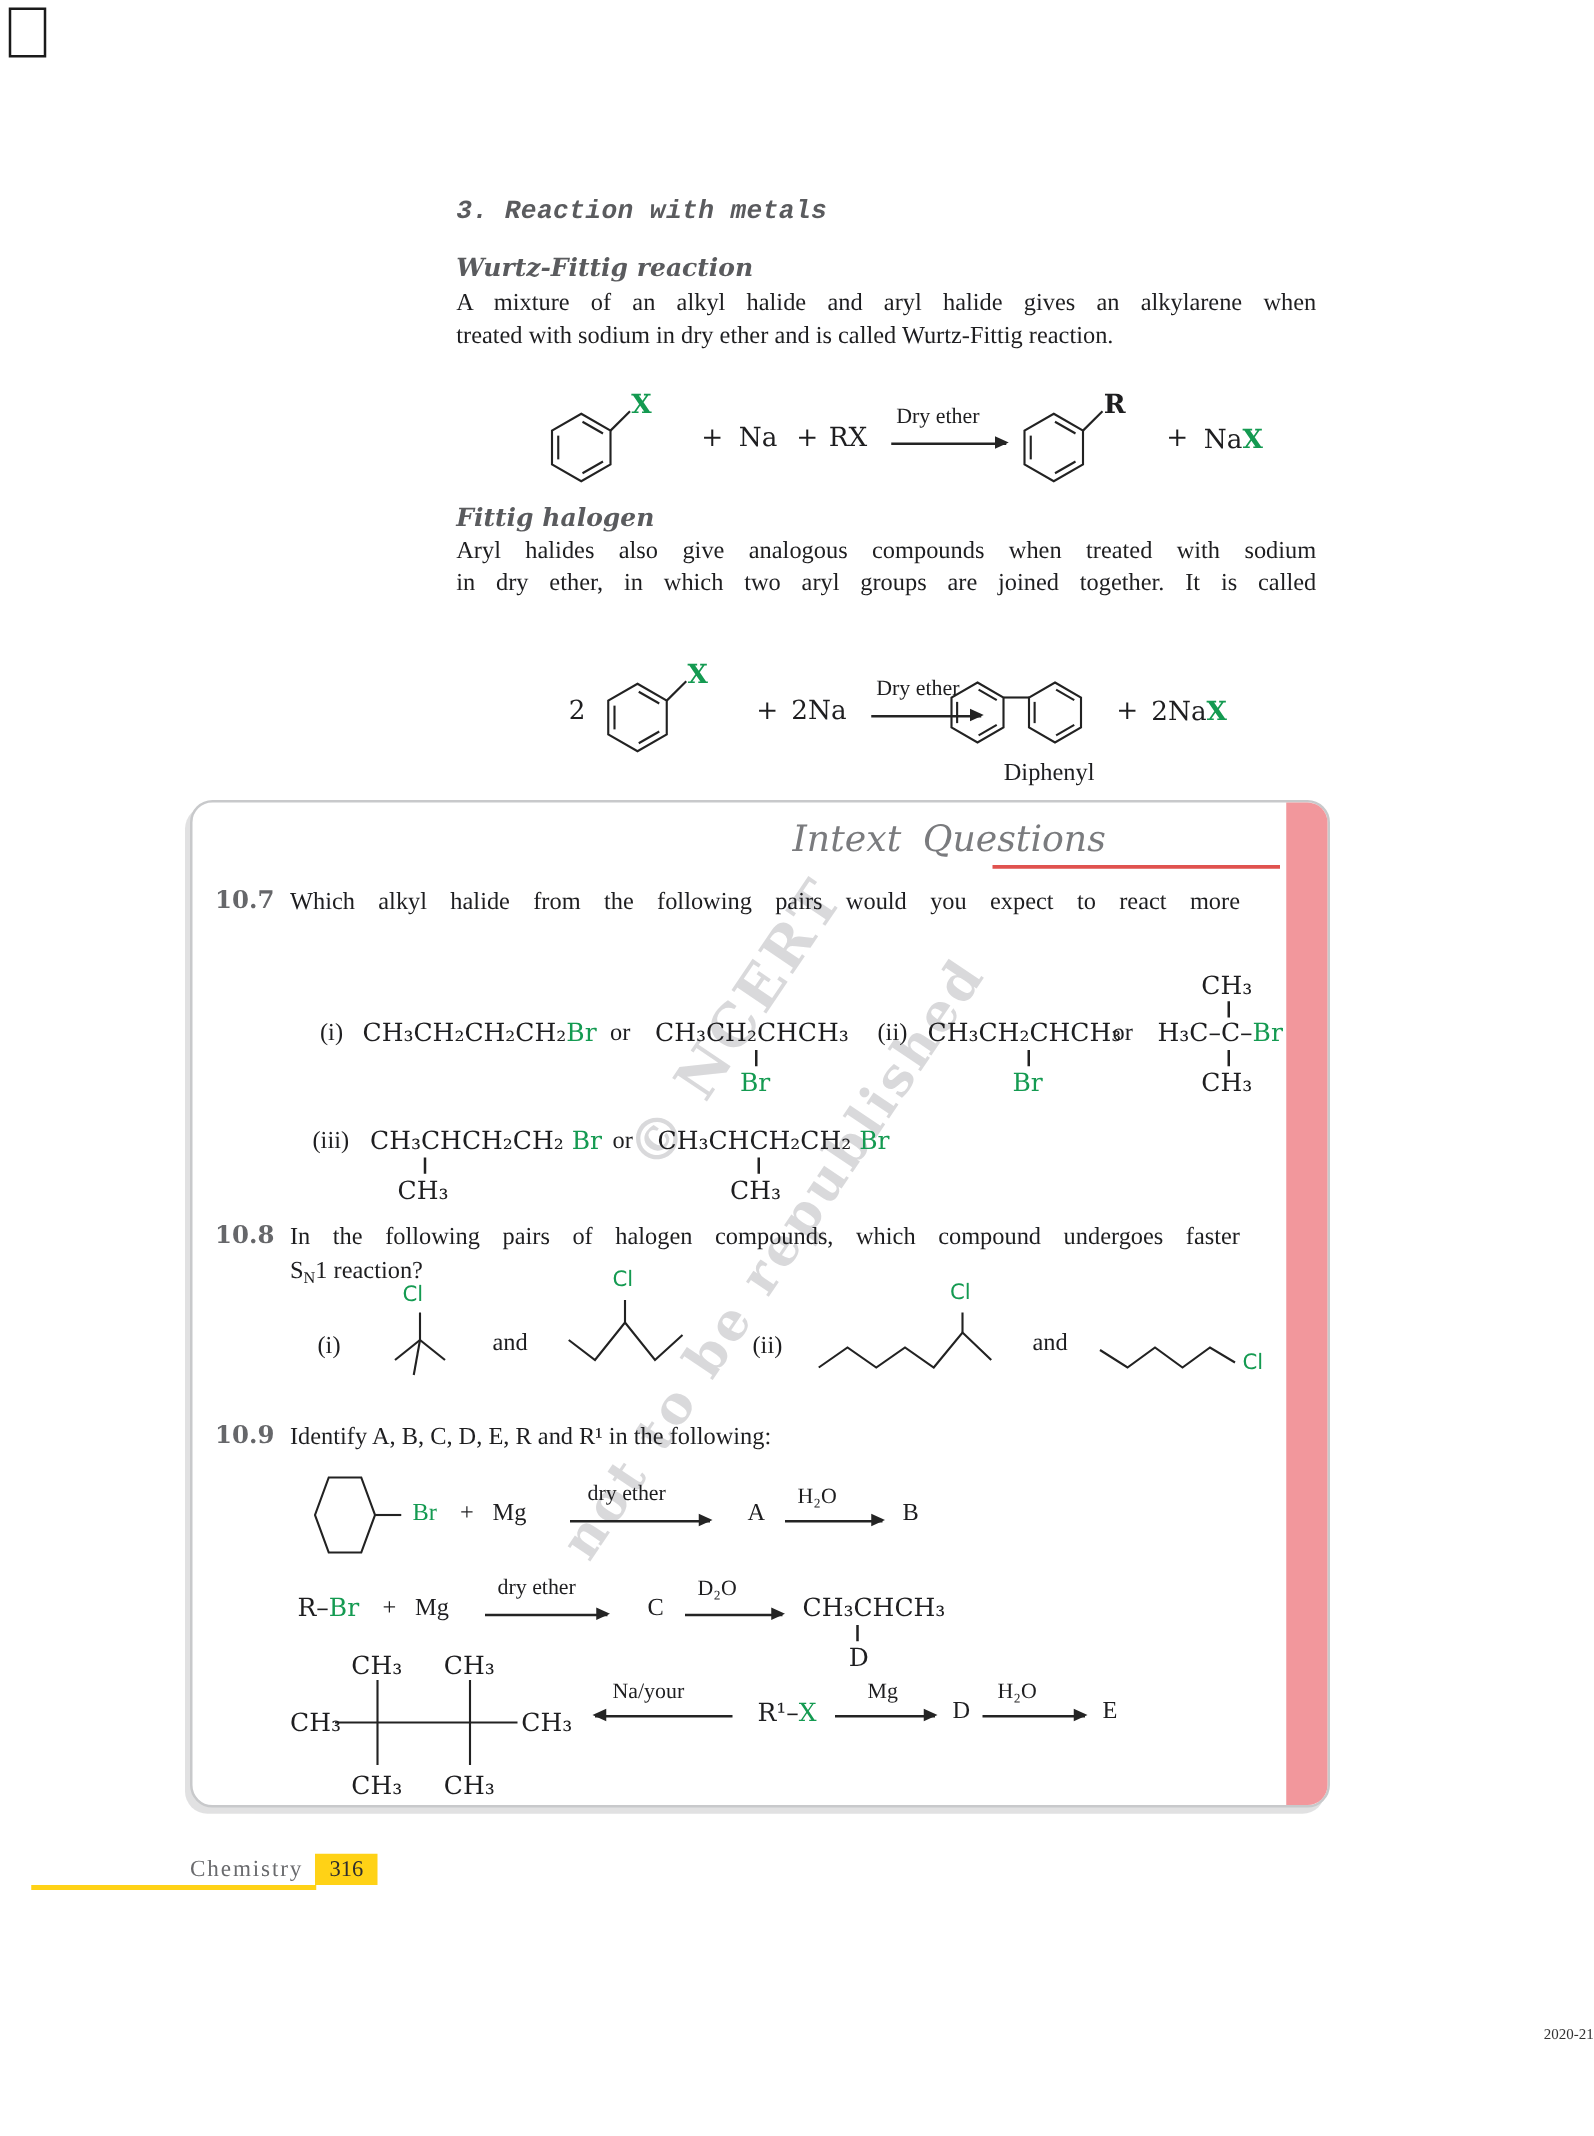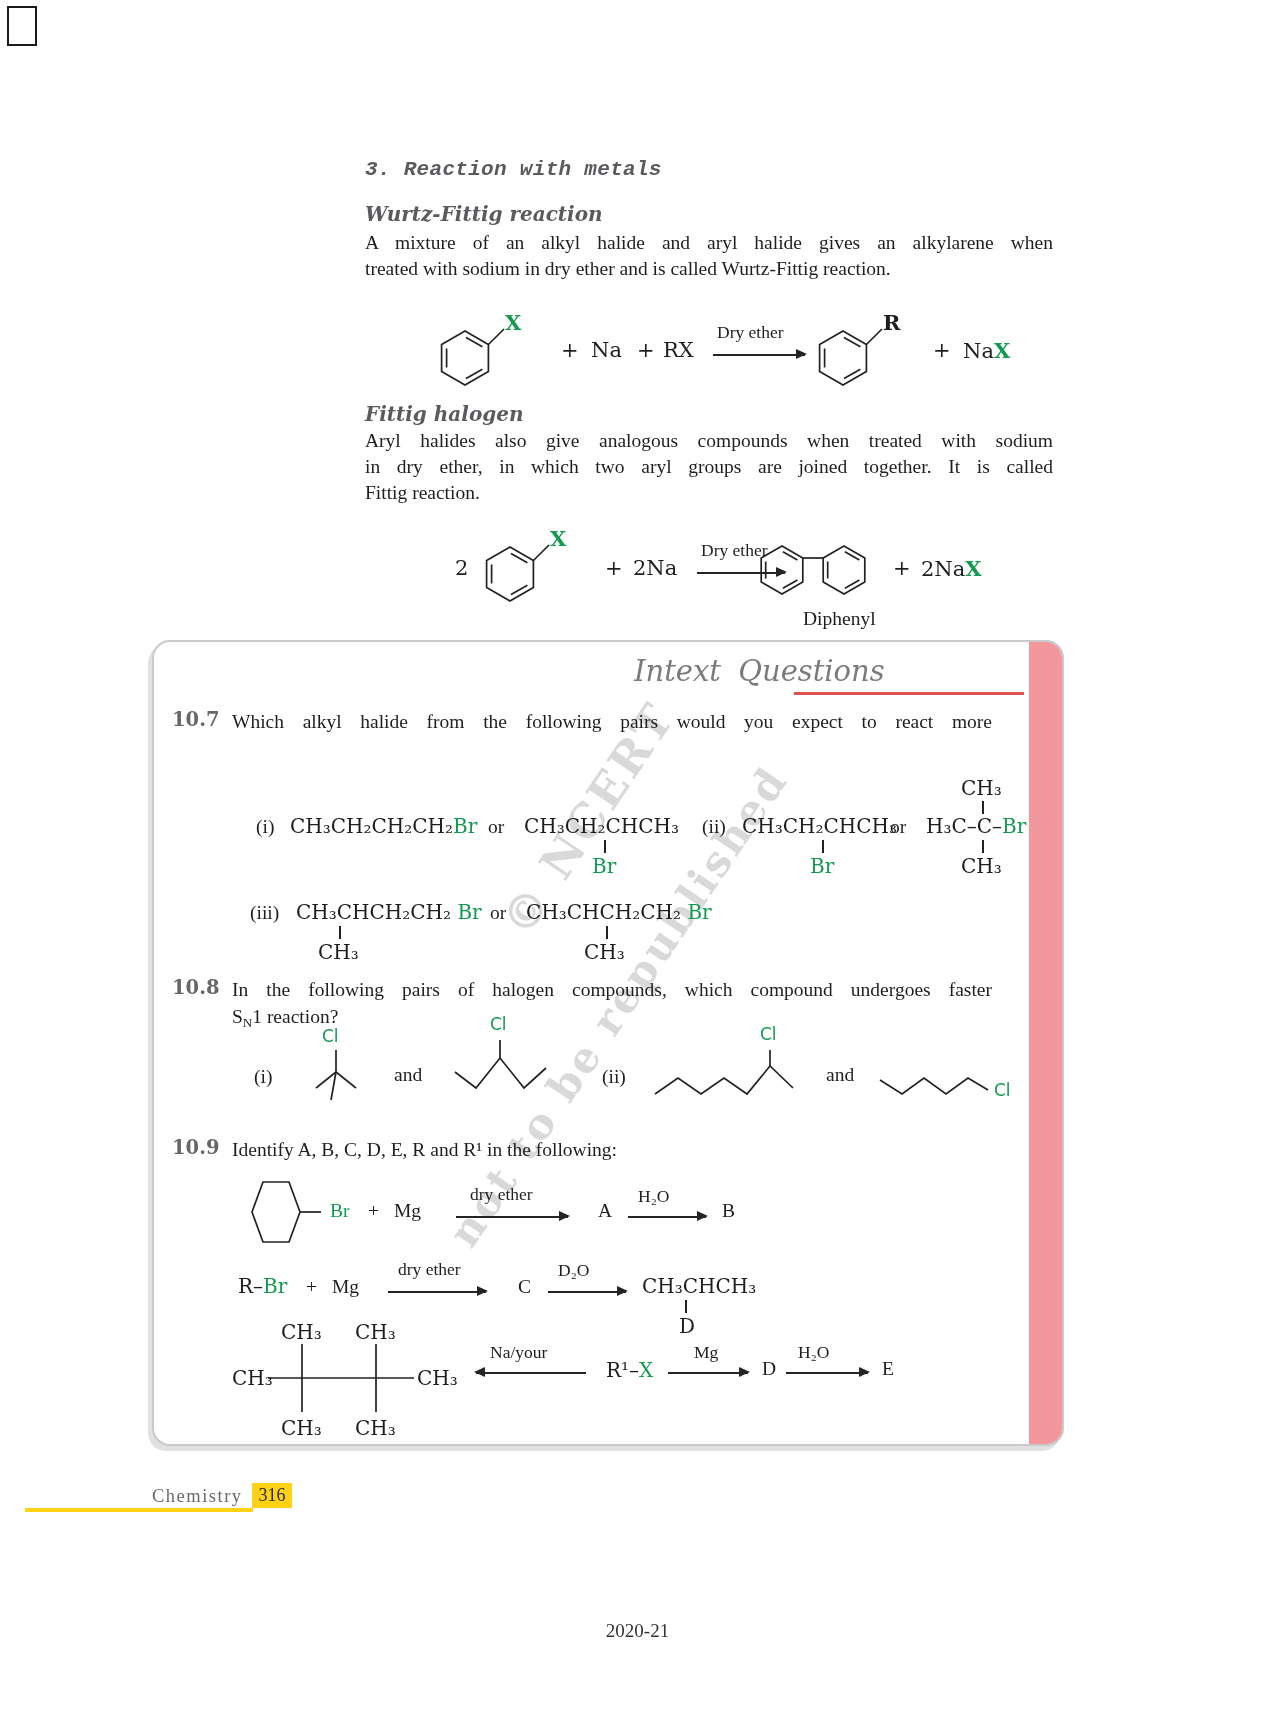--- a/index.html
+++ b/index.html
@@ -31,23 +31,23 @@
   .qjust{width:760px;text-align:justify;text-align-last:justify;}
   .nsub{font-size:13px;position:relative;top:4px;}
   .fchain{font-family:"DejaVu Serif",serif;font-size:20px;color:#1e1e20;white-space:nowrap;}
   .vbar{position:absolute;width:1.6px;height:13px;background:#222;}
   .branch{position:absolute;font-family:"DejaVu Serif",serif;font-size:20px;white-space:nowrap;}
   .orand{font-size:19.5px;color:#1e1e20;white-space:nowrap;}
   .cl{font-family:"DejaVu Sans",sans-serif;font-size:17px;white-space:nowrap;}
   .rtxt{font-size:19.5px;white-space:nowrap;}
   .wm{font-family:"DejaVu Serif",serif;font-weight:bold;color:rgba(185,186,189,.55);letter-spacing:3px;white-space:nowrap;}
   .foot{font-size:18.5px;color:#6a6b6e;letter-spacing:1.5px;white-space:nowrap;}
-  .chip{width:40px;height:25px;background:#ffd216;text-align:center;font-size:18px;color:#2c2c2e;line-height:25px;}
+  .chip{width:50px;height:25px;background:#ffd216;text-align:center;font-size:18px;color:#2c2c2e;line-height:25px;}
   .yrule{height:4px;background:#ffd216;}
-  .year{width:1275px;text-align:center;font-size:19px;color:#333;}
+  .year{width:1275px;text-align:right;font-size:12px;color:#333;}
   svg{overflow:visible;}
 </style>
 </head>
 <body>
 
 <div class="page">
 
   <div class="abs regmark" style="left:7px;top:6px"></div>
 
   <div class="abs hd" style="left:365px;top:158px">3. Reaction with metals</div>
@@ -82,21 +82,20 @@
       </g>
     </svg>
     <span class="abs xlbl" style="left:518px;top:14px">R</span>
     <span class="abs chem21" style="left:568px;top:42px">+</span>
     <span class="abs chem21" style="left:598px;top:42px"><span>Na</span><span class="grn" style="font-weight:bold">X</span></span>
   </div>
 
   <div class="abs sub" style="left:365px;top:402px">Fittig halogen</div>
   <div class="abs bline" style="left:365px;top:428px">Aryl halides also give analogous compounds when treated with sodium</div>
   <div class="abs bline" style="left:365px;top:454px">in dry ether, in which two aryl groups are joined together. It is called</div>
-  <div class="abs bline blast" style="left:365px;top:480px">Fittig reaction.</div>
 
   <div class="abs" style="left:365px;top:508px;width:688px;height:122px">
     <span class="abs chem21" style="left:90px;top:48px">2</span>
     <svg class="abs" style="left:115px;top:6px" width="78" height="94">
       <g stroke="#222" stroke-width="1.7" fill="none">
         <polygon points="30,33 53.4,46.5 53.4,73.5 30,87 6.6,73.5 6.6,46.5"></polygon>
         <line x1="31" y1="39.4" x2="47.4" y2="48.8"></line>
         <line x1="47.4" y1="71.2" x2="31" y2="80.6"></line>
         <line x1="11.6" y1="69.5" x2="11.6" y2="50.5"></line>
         <line x1="53.4" y1="46.5" x2="69" y2="31"></line>

